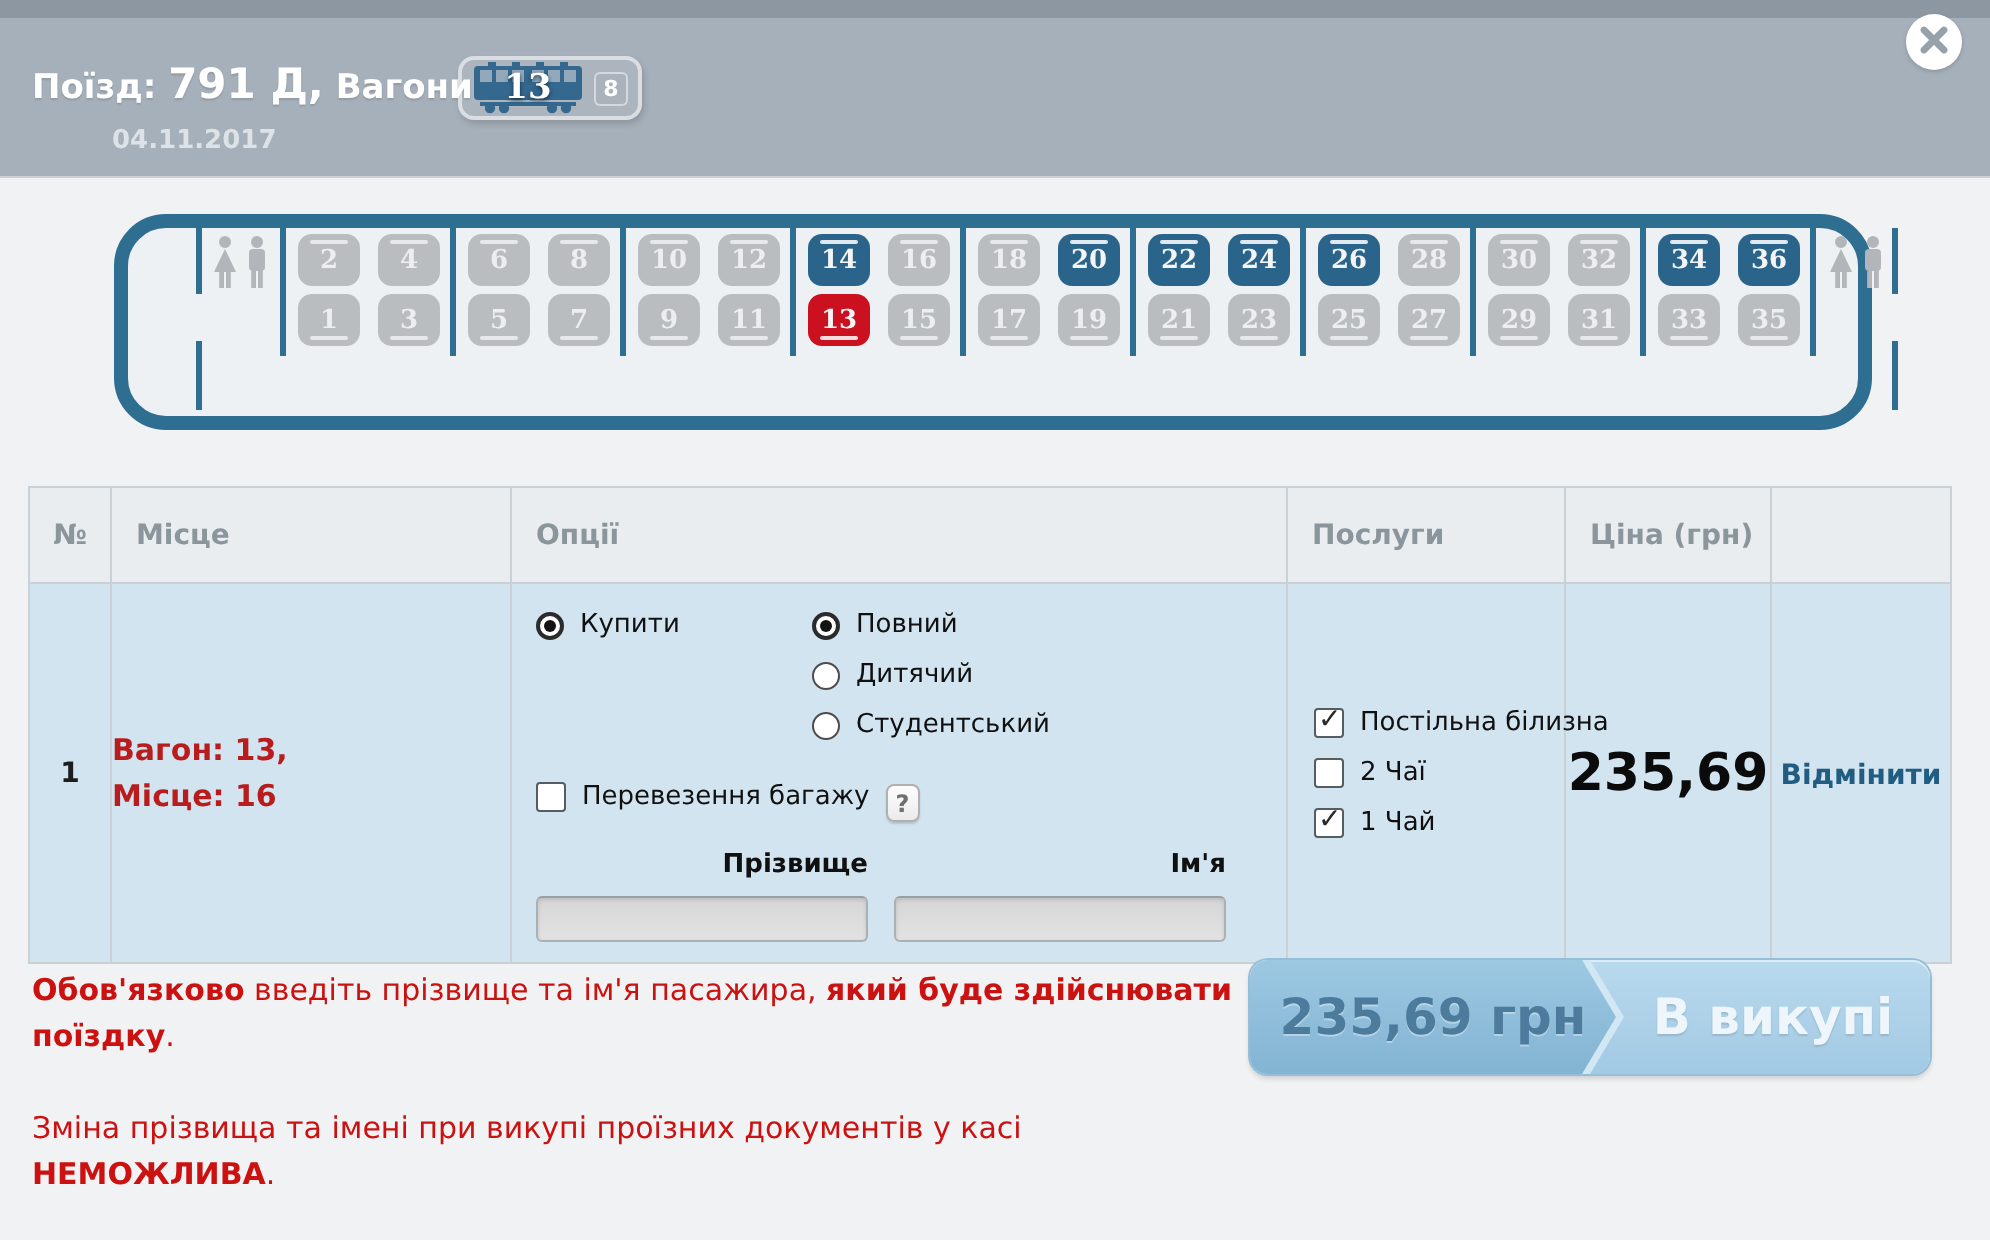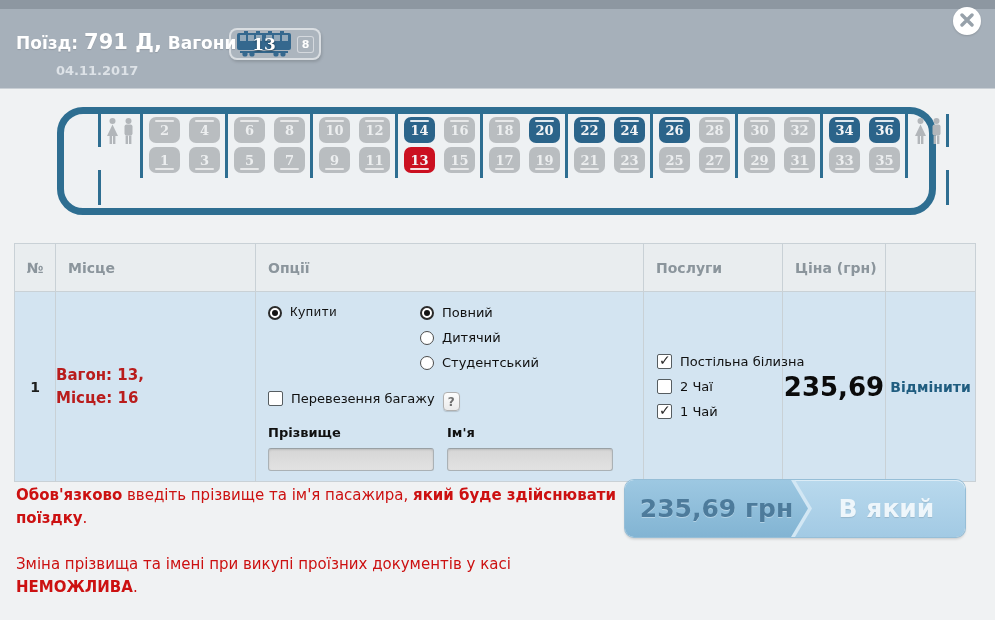--- a/index.html
+++ b/index.html
@@ -99,36 +99,36 @@
     background:#e9edef;color:#8b959c;font-weight:bold;font-size:14px;
     text-align:left;padding:0 12px;height:48px;border:1px solid #c9d1d6;white-space:nowrap;
   }
   table.booking td{
     border:1px solid #c9d1d6;background:var(--row-bg);vertical-align:middle;height:165px;padding:0;
   }
   td.cell-num{text-align:center;font-weight:bold;font-size:14px;color:#1d1d1d;}
   td.cell-place{padding-left:14px;font-weight:bold;font-size:15px;color:#b91c1c;line-height:1.5;}
   .opt{padding:13px 10px 10px 12px;font-size:13px;color:#101010;}
   .opt-radios{display:flex;align-items:flex-start;}
-  .opt-col1{width:152px;font-family:Liberation Mono, monospace;}
+  .opt-col1{width:138px;}
   .opt-col2{display:flex;flex-direction:column;gap:10px;}
   .ctl-line{display:flex;align-items:center;gap:8px;white-space:nowrap;}
   .radio{width:14px;height:14px;border:1px solid #4c4c4c;border-radius:50%;background:#fff;position:relative;flex:0 0 auto;cursor:pointer;}
   .radio.checked{border:2px solid #2b2b2b;}
   .radio.checked::after{content:"";position:absolute;left:2px;top:2px;width:6px;height:6px;border-radius:50%;background:#141414;}
   .checkbox{width:15px;height:15px;border:1px solid #565d61;border-radius:2px;background:#fff;position:relative;flex:0 0 auto;cursor:pointer;}
   .checkbox.checked::after{content:"✓";position:absolute;left:1px;top:-3px;font-size:14px;font-weight:bold;color:#2a2a2a;}
   .baggage{margin-top:16px;}
   .help-badge{
     width:17px;height:19px;margin-top:6px;background:linear-gradient(#fdfdfd,#ebebeb);
     border:1px solid #b0b0b0;border-radius:4px;color:#6f6f6f;font-weight:bold;font-size:12px;
     display:flex;align-items:center;justify-content:center;cursor:pointer;box-shadow:0 1px 1px rgba(0,0,0,.15);
   }
   .names{display:flex;gap:13px;margin-top:14px;}
-  .name-col{display:flex;flex-direction:column;gap:8px;}
+  .name-col{display:flex;flex-direction:column;gap:8px;align-items:flex-end;}
   .name-col label{font-weight:bold;font-size:13px;color:#101010;}
   .text-input{
     width:166px;height:23px;
     background:linear-gradient(#d6d6d6,#e2e2e2);
     border:1px solid #aab1b5;border-top-color:#99a0a4;border-radius:3px;
     box-shadow:inset 0 1px 2px rgba(0,0,0,.12);outline:none;
     font-family:inherit;font-size:13px;padding:0 6px;color:#222;
   }
   .services{padding-left:13px;display:flex;flex-direction:column;gap:10px;font-size:13px;color:#101010;}
   td.cell-price{text-align:center;font-weight:bold;font-size:26px;color:#0b0b0b;}
@@ -446,16 +446,16 @@
   </table>
 
   <div class="warnings">
     <p><b>Обов'язково</b><span> введіть прізвище та ім'я пасажира, </span><b>який буде здійснювати поїздку</b><span>.</span></p>
     <p><span>Зміна прізвища та імені при викупі проїзних документів у касі </span><b>НЕМОЖЛИВА</b><span>.</span></p>
   </div>
 
   <div class="basket">
     <div class="basket-edge"></div>
     <div class="basket-left">235,69 грн</div>
-    <div class="basket-right">В який</div>
+    <div class="basket-right">В викупі</div>
   </div>
 
 </div>
 
 </body></html>

